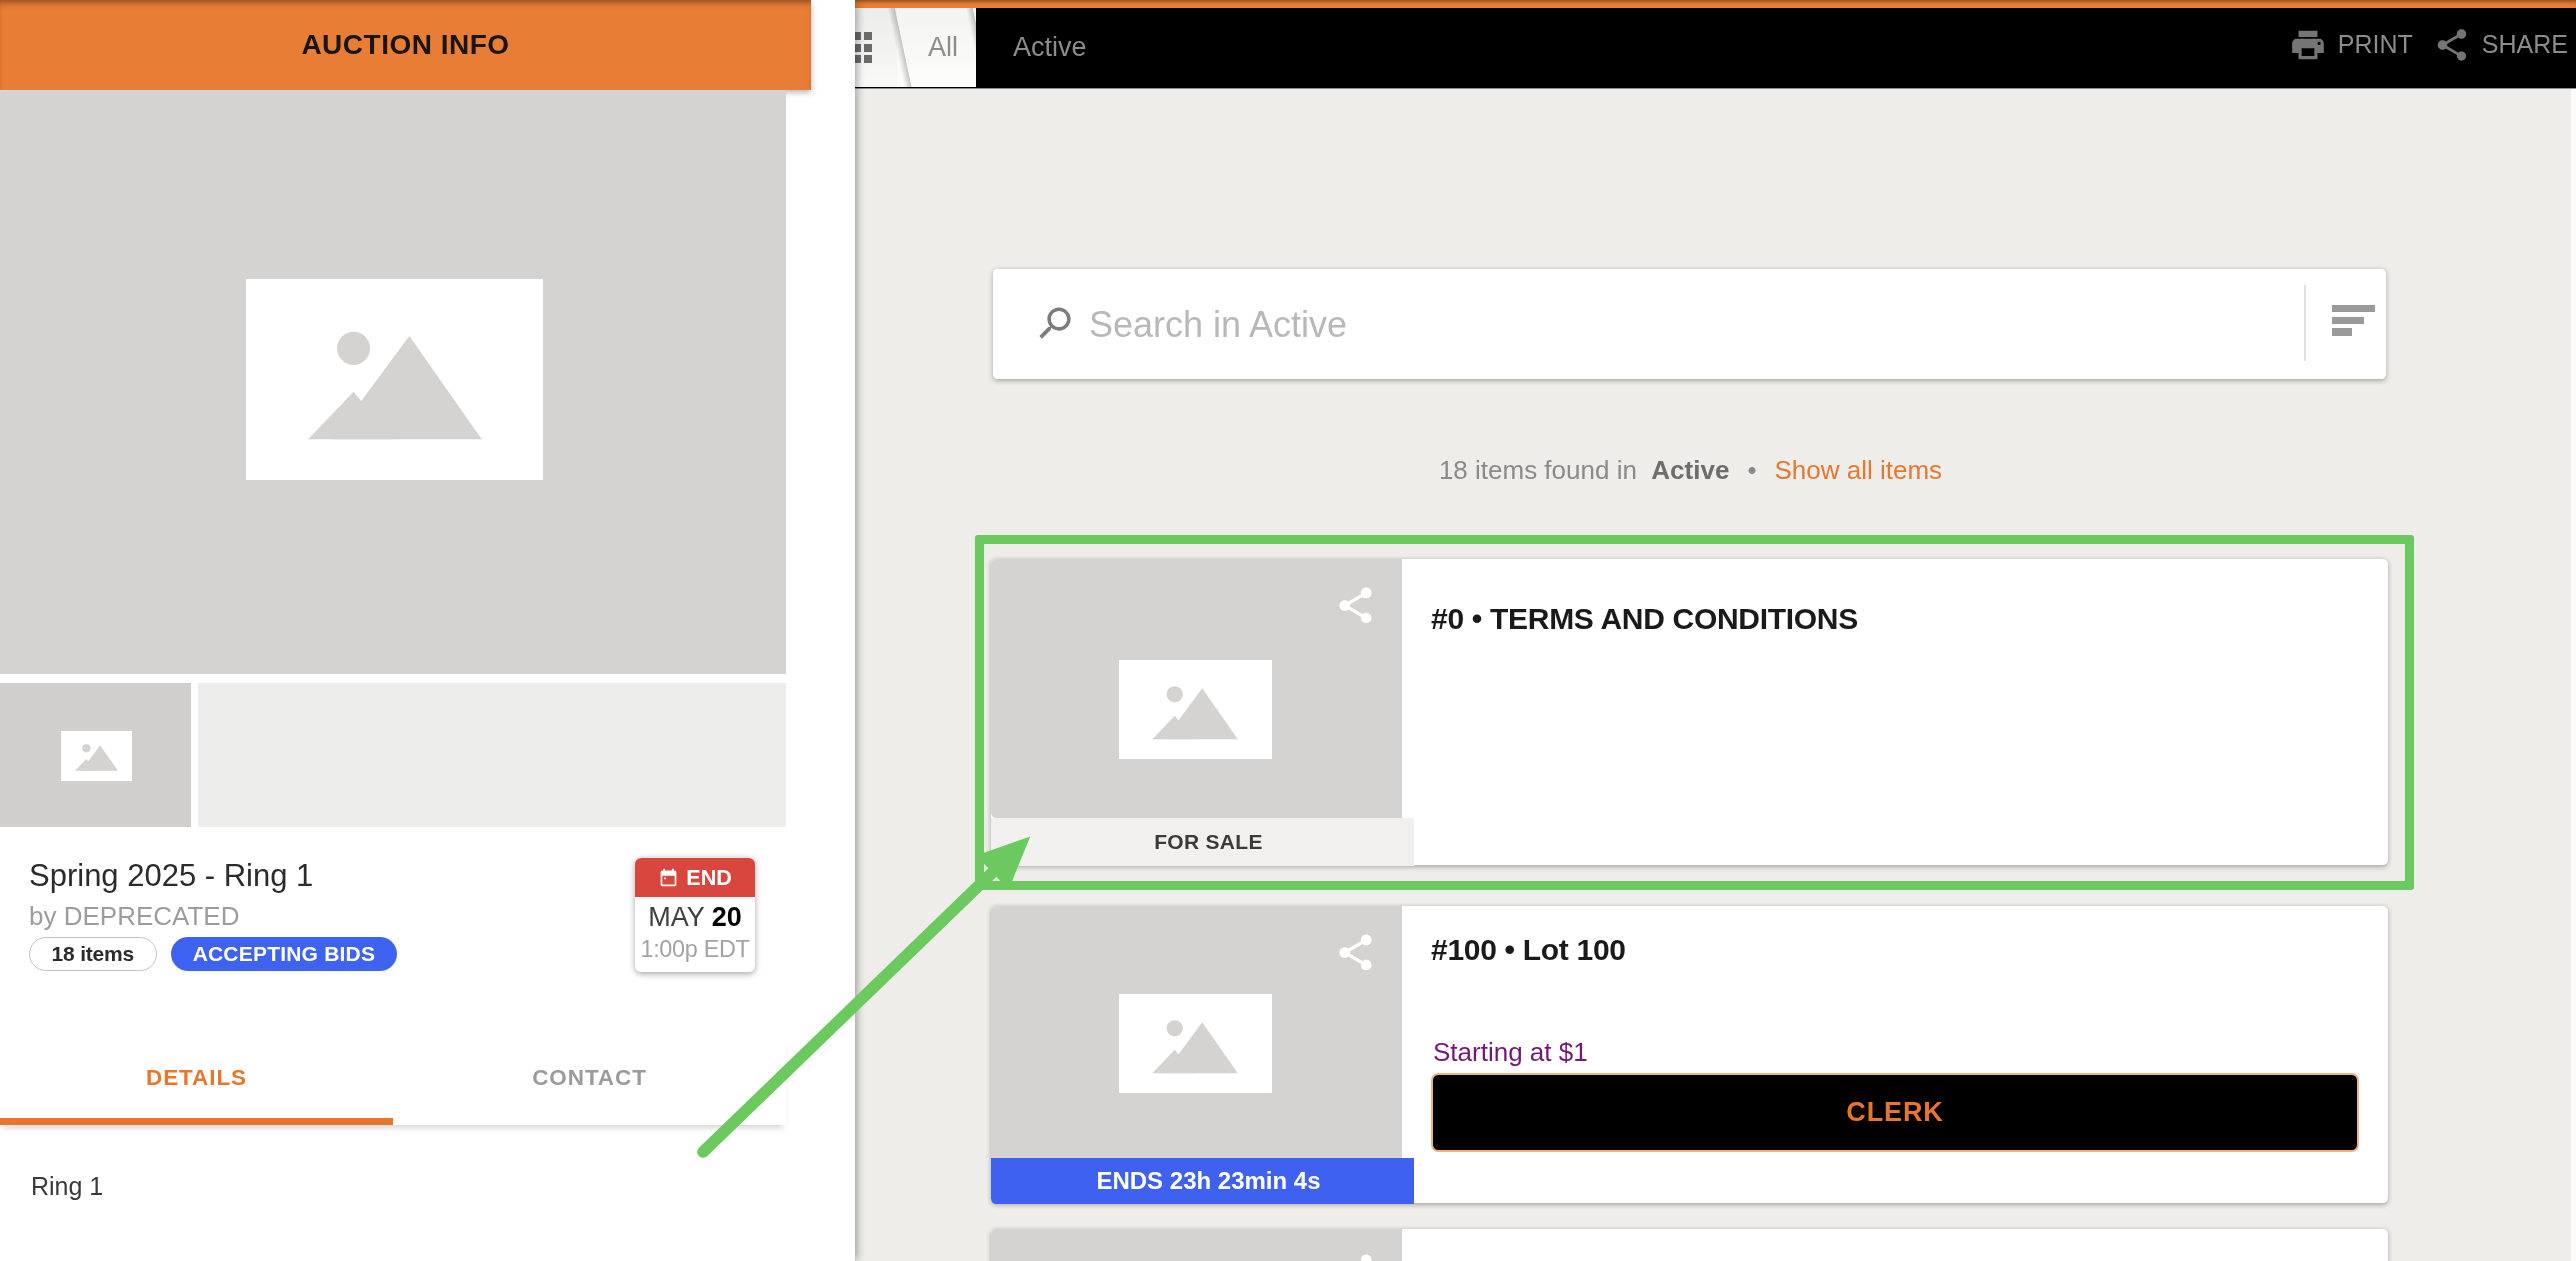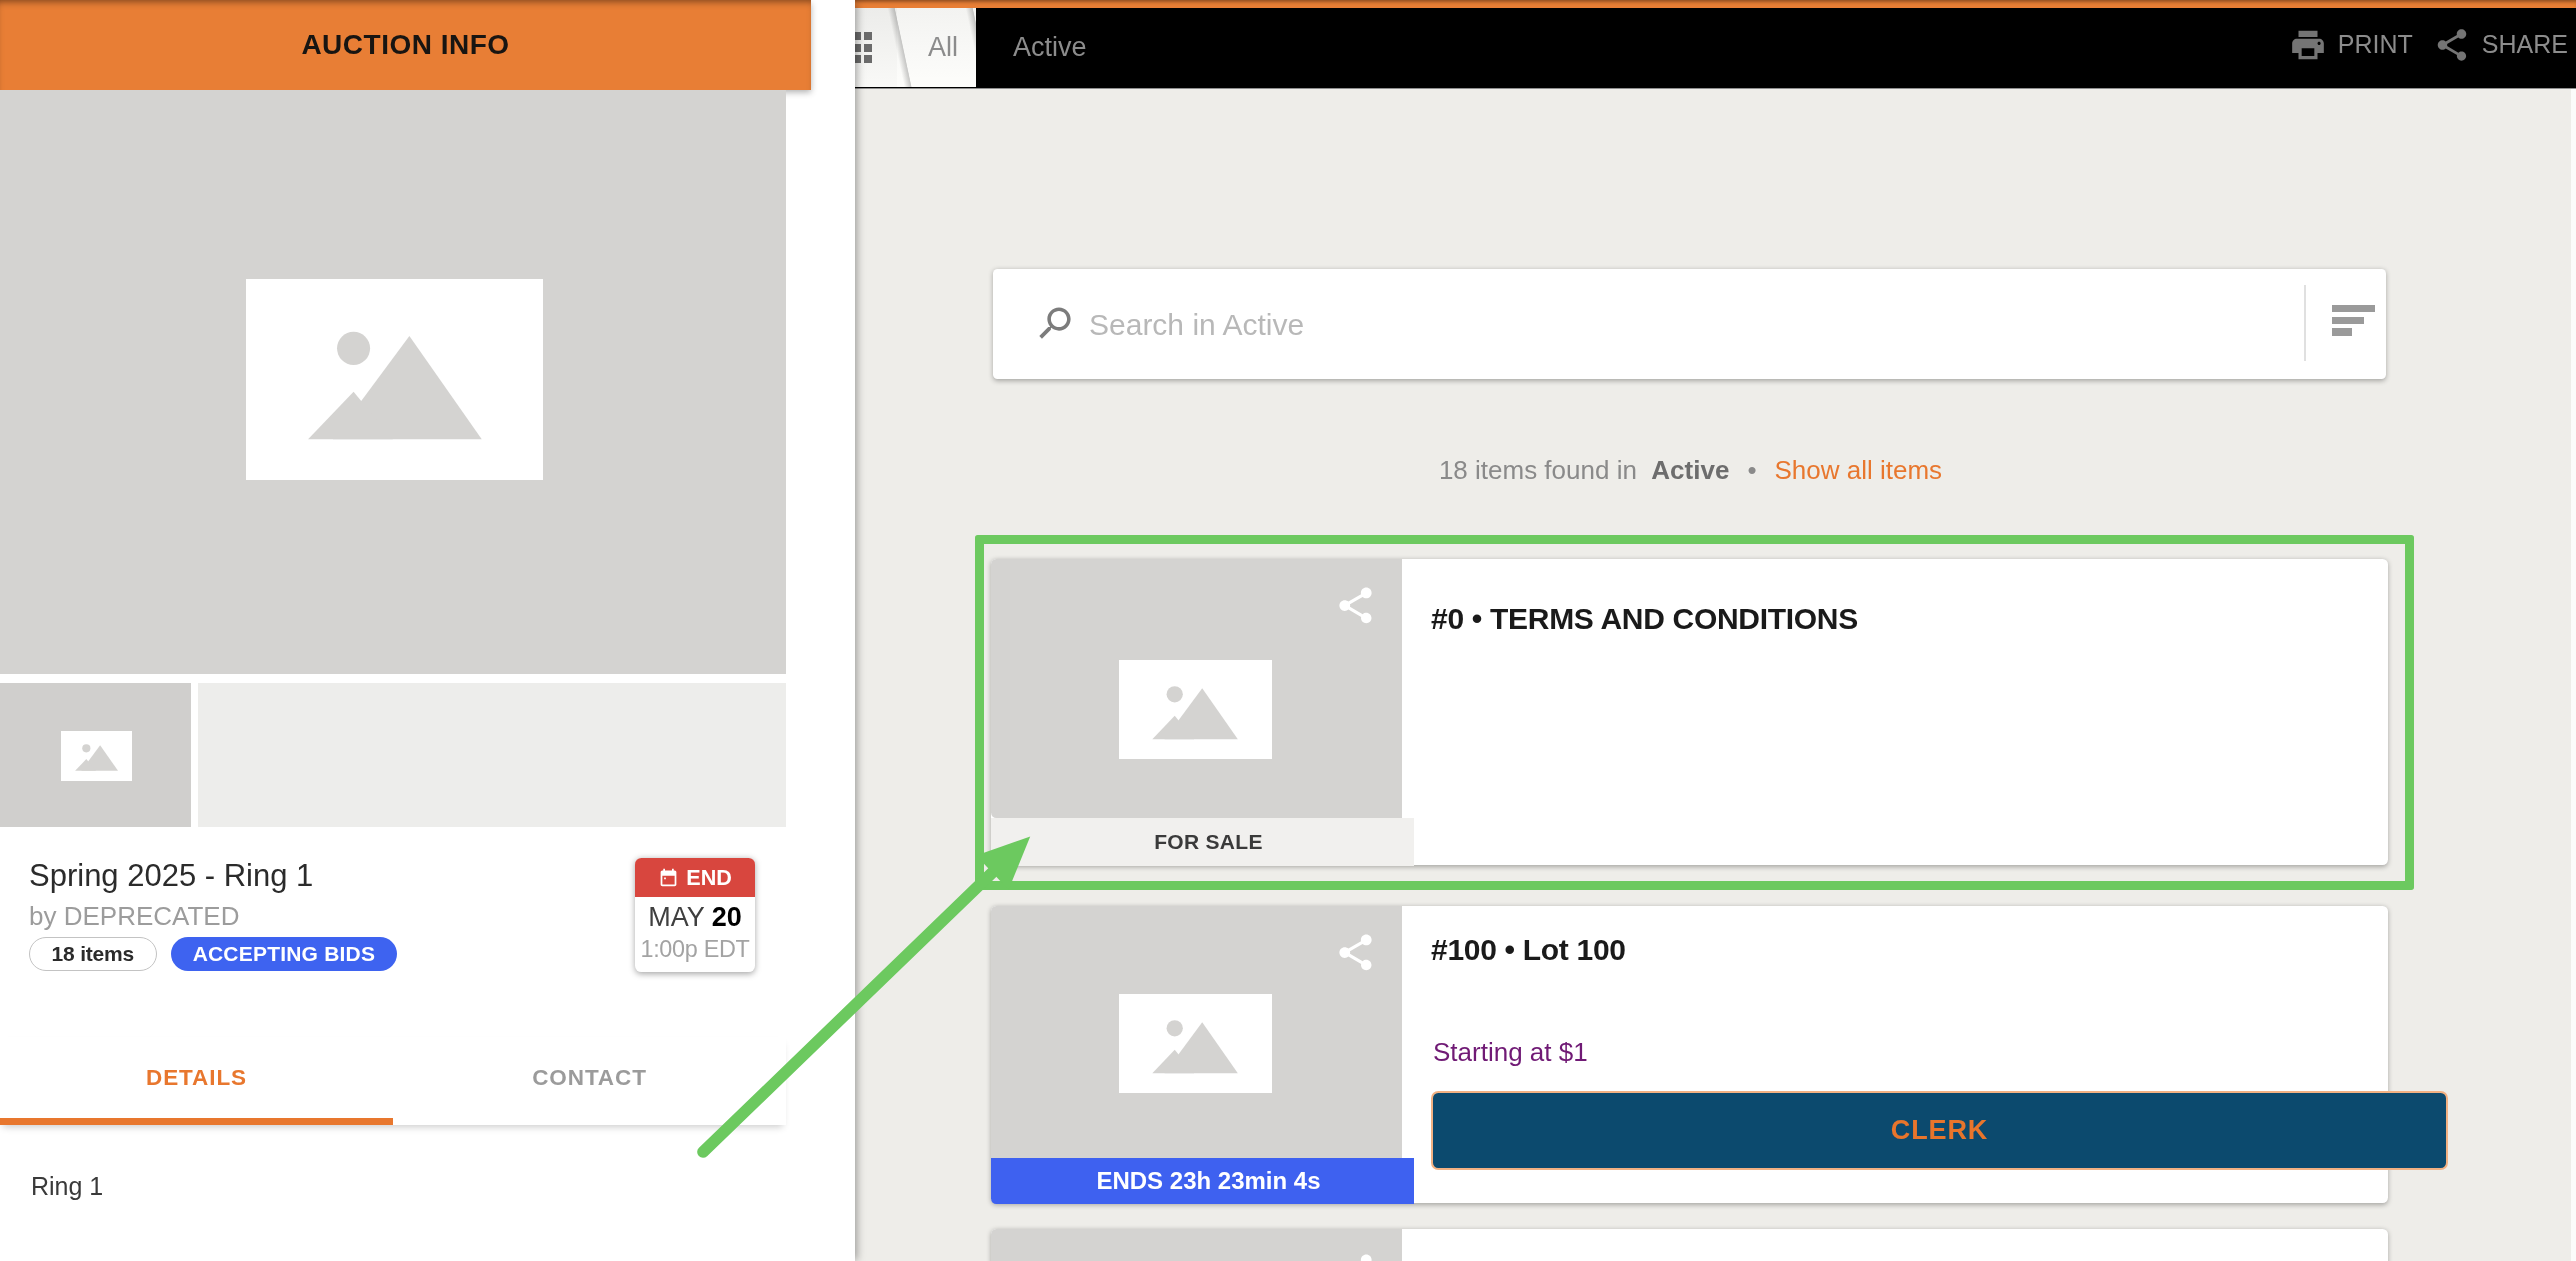--- a/index.html
+++ b/index.html
@@ -67,21 +67,21 @@
   .tb-action{position:absolute;top:0;height:89px;display:flex;align-items:center;gap:10.8px;
              color:#8c8c8c;font-size:25px;cursor:pointer;}
   .tb-action svg{width:38px;height:38px;fill:#757575;}
 
   
   .right-strip{left:2571px;top:89px;width:5.4px;height:1173px;background:#fbfbfa;}
   .search-card{left:993px;top:269px;width:1393px;height:110px;background:#ffffff;border-radius:4.5px;
                box-shadow:0 1.8px 5.4px rgba(0,0,0,.3);}
   .search-icon{left:40px;top:33px;width:43px;height:43px;}
   .search-input{position:absolute;left:94px;top:18px;width:1163px;height:74px;border:none;outline:none;
-                font-size:30px;color:#c2410c;font-family:"Liberation Sans",sans-serif;background:transparent;}
+                font-size:36px;color:#c2410c;font-family:"Liberation Sans",sans-serif;background:transparent;}
   .search-input::placeholder{color:#b8b8b8;}
   .search-divider{left:1311px;top:16px;width:1.8px;height:76px;background:#e0e0e0;}
   .sort-icon{left:1339px;top:36px;width:45px;height:36px;cursor:pointer;}
   .sort-icon i{position:absolute;left:0;height:7.2px;background:#9a9a9a;}
 
   .results-line{left:811px;top:455px;width:1759px;text-align:center;font-size:26px;color:#8a8a8a;}
   .results-line .hl{font-weight:bold;color:#6d6d6d;margin:0 5.4px 0 7.2px;}
   .results-line .blt{margin:0 5.4px;}
   .results-line .lnk{color:#e8772e;margin-left:5.4px;cursor:pointer;}
 
@@ -90,21 +90,21 @@
   .lot-img{position:absolute;left:0;top:0;width:411px;background:#d4d3d1;
            border-top-left-radius:5.4px;border-bottom-left-radius:5.4px;}
   .lot-title{position:absolute;left:440px;font-size:30px;font-weight:bold;color:#1a1a1a;letter-spacing:-0.3px;}
   .share-white{position:absolute;width:43px;height:43px;fill:#ffffff;cursor:pointer;}
   .ribbon{position:absolute;left:0;width:411px;display:flex;align-items:center;justify-content:center;
           font-weight:bold;padding-left:12px;}
   .ribbon-gray{background:#f1f0ee;color:#3a3a3a;font-size:21px;letter-spacing:0.3px;
                border-bottom-left-radius:5.4px;}
   .ribbon-blue{background:#3e61f0;color:#ffffff;font-size:24px;border-bottom-left-radius:5.4px;}
   .starting{position:absolute;left:442px;font-size:26px;color:#701a75;}
-  .clerk-btn{position:absolute;left:440px;top:185px;width:1017px;height:79px;background:#0c4a6e;
+  .clerk-btn{position:absolute;left:440px;top:167px;width:928px;height:79px;background:#000000;
              border:2.7px solid #f2b183;border-radius:7.2px;box-sizing:border-box;
              display:flex;align-items:center;justify-content:center;
              color:#e8752c;font-size:27px;font-weight:bold;letter-spacing:0.9px;cursor:pointer;}
 
   .hl-rect{left:975px;top:535px;width:1439px;height:355px;border:9px solid #6cc95f;
            box-sizing:border-box;border-radius:2.7px;z-index:20;pointer-events:none;}
   #arrow-overlay{left:0;top:0;width:2576px;height:1262px;z-index:30;pointer-events:none;}
 </style>
 </head>
 <body>

